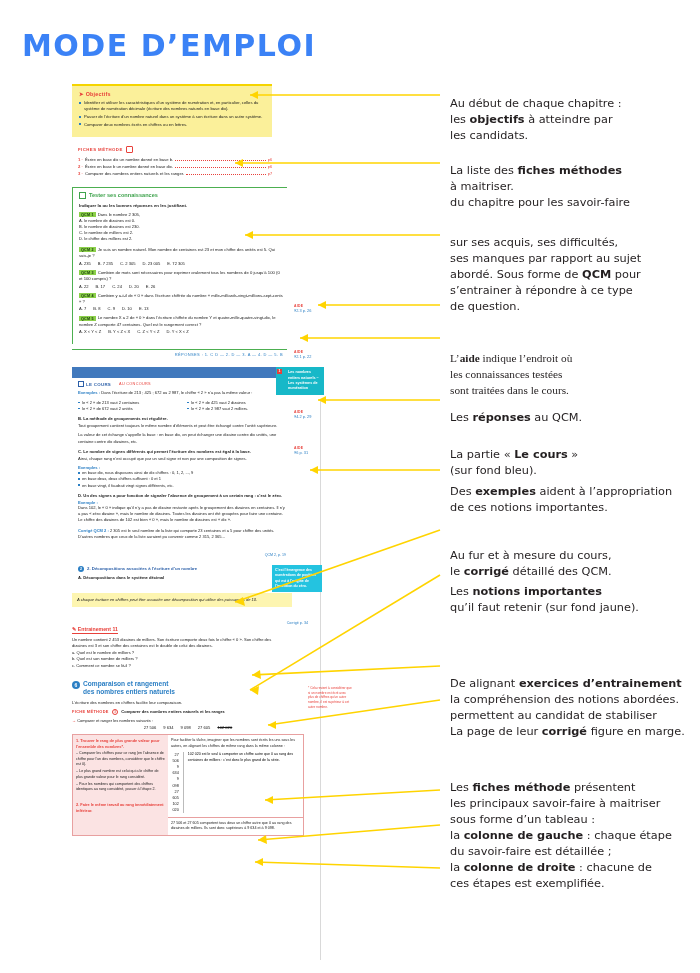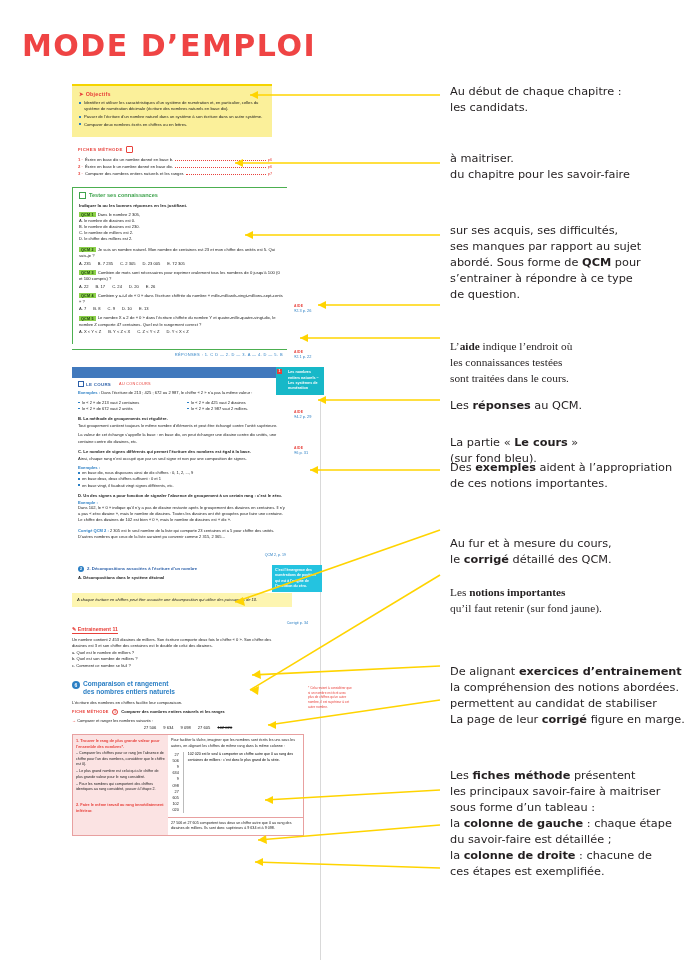--- a/index.html
+++ b/index.html
@@ -11,21 +11,21 @@
     overflow: hidden;
   }
 
   
   .page-title {
     position: absolute;
     left: 22px; top: 28px;
     font-size: 30px;
     font-weight: bold;
     letter-spacing: 1.5px;
-    color: #ef4444;
+    color: #3b82f6;
     font-family: "DejaVu Sans", sans-serif;
   }
 
   
   .page-mock {
     position: absolute;
     left: 72px; top: 84px;
     width: 248px;
     height: 880px;
   }
@@ -335,20 +335,21 @@
 
   
   .notes { position: absolute; left: 450px; top: 84px; width: 238px; }
   .note {
     position: absolute;
     left: 0;
     font-size: 11.3px;
     line-height: 1.42;
     color: #231f20;
     font-family: "DejaVu Sans", sans-serif;
+    margin-top: 12px;
   }
   .note b { font-weight: bold; }
 
   
   .arrow { position: absolute; }
 
   
   .vsep {
     position:absolute; left: 320px; top: 400px; width: 1px; height: 560px;
     background: #d9d9d9;
@@ -660,23 +661,25 @@
     <polygon points="268,725 276,721 276,729"></polygon>
     <polygon points="265,800 273,796 273,804"></polygon>
     <polygon points="258,840 266,835 267,844"></polygon>
     <polygon points="255,862 263,858 263,866"></polygon>
   </g>
 </svg>
 
 <div class="notes" id="notes-root">
     <div class="note" style="top: 0px;">
       <div><span>Au début de chaque chapitre :</span></div>
+      <div><span>les </span><b>objectifs</b><span> à atteindre par</span></div>
       <div><span>les candidats.</span></div>
     </div>
     <div class="note" style="top: 67px;">
+      <div><span>La liste des </span><b>fiches méthodes</b></div>
       <div><span>à maitriser.</span></div>
       <div><span>du chapitre pour les savoir-faire</span></div>
     </div>
     <div class="note" style="top: 139px;">
       <div><span>sur ses acquis, ses difficultés,</span></div>
       <div><span>ses manques par rapport au sujet</span></div>
       <div><span>abordé. Sous forme de </span><b>QCM</b><span> pour</span></div>
       <div><span>s’entrainer à répondre à ce type</span></div>
       <div><span>de question.</span></div>
     </div>
@@ -685,29 +688,29 @@
       <div><span>les connaissances testées</span></div>
       <div><span>sont traitées dans le cours.</span></div>
     </div>
     <div class="note" style="top: 314px;">
       <div><span>Les </span><b>réponses</b><span> au QCM.</span></div>
     </div>
     <div class="note" style="top: 351px;">
       <div><span>La partie « </span><b>Le cours</b><span> »</span></div>
       <div><span>(sur fond bleu).</span></div>
     </div>
-    <div class="note" style="top: 376px;">
+    <div class="note" style="top: 388px;">
       <div><span>Des </span><b>exemples</b><span> aident à l’appropriation</span></div>
       <div><span>de ces notions importantes.</span></div>
     </div>
-    <div class="note" style="top: 452px; text-align: right;">
+    <div class="note" style="top: 452px;">
       <div><span>Au fur et à mesure du cours,</span></div>
       <div><span>le </span><b>corrigé</b><span> détaillé des QCM.</span></div>
     </div>
-    <div class="note" style="top: 500px; font-family: Liberation Serif, serif;">
+    <div class="note" style="top: 488px;">
       <div><span>Les </span><b>notions importantes</b></div>
       <div><span>qu’il faut retenir (sur fond jaune).</span></div>
     </div>
     <div class="note" style="top: 580px;">
       <div><span>De alignant </span><b>exercices d’entrainement</b></div>
       <div><span>la compréhension des notions abordées.</span></div>
       <div><span>permettent au candidat de stabiliser</span></div>
       <div><span>La page de leur </span><b>corrigé</b><span> figure en marge.</span></div>
     </div>
     <div class="note" style="top: 684px;">

